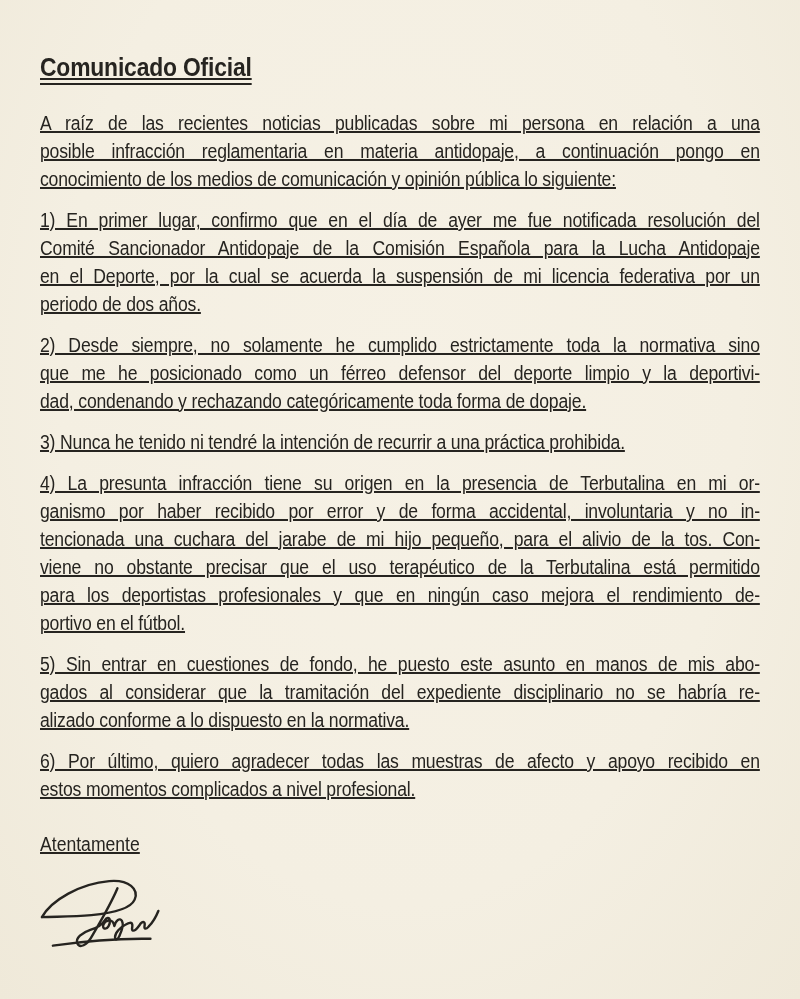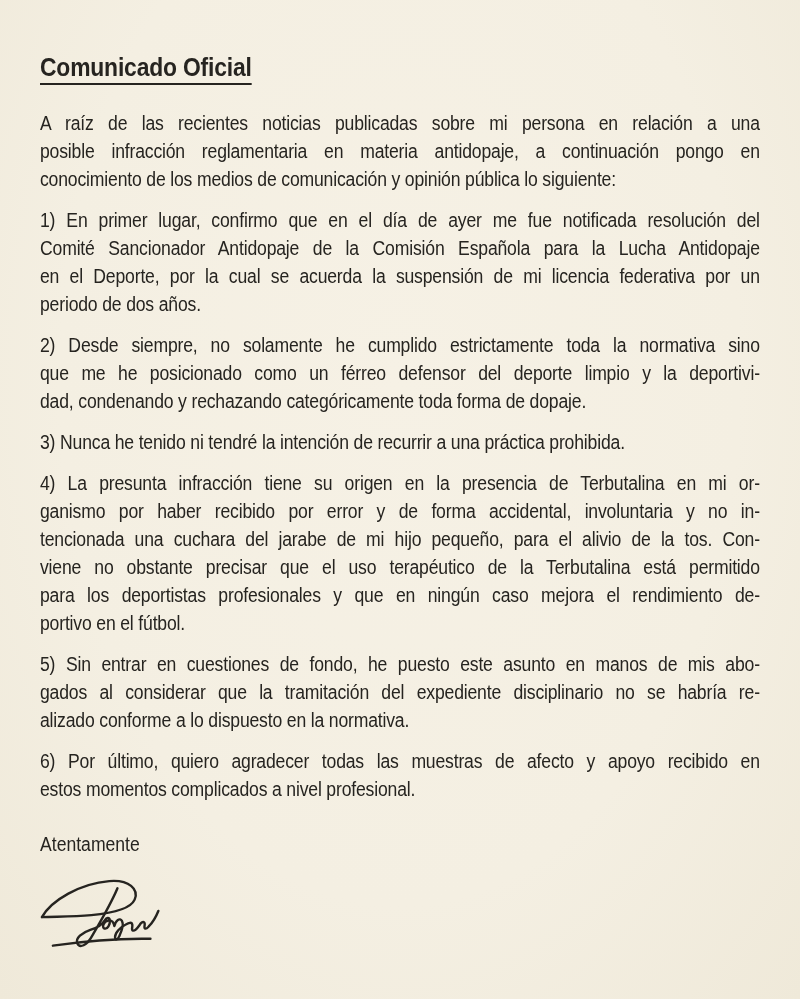--- a/index.html
+++ b/index.html
@@ -11,20 +11,21 @@
   body{
     background:radial-gradient(ellipse at 50% 38%, #f6f1e5 0%, var(--bg) 60%, #efe9d9 100%);
     color:var(--ink);
     font-family:"Liberation Sans", sans-serif;
   }
   .page{
     width:800px;height:999px;
     padding:52px 40px 0 40px;
     overflow:hidden;
     position:relative;
+    text-decoration:underline;
   }
   
   .copy{
     width:818px;
     transform:scaleX(0.88);
     transform-origin:left top;
   }
   .title{
     font-size:26px;
     font-weight:700;

